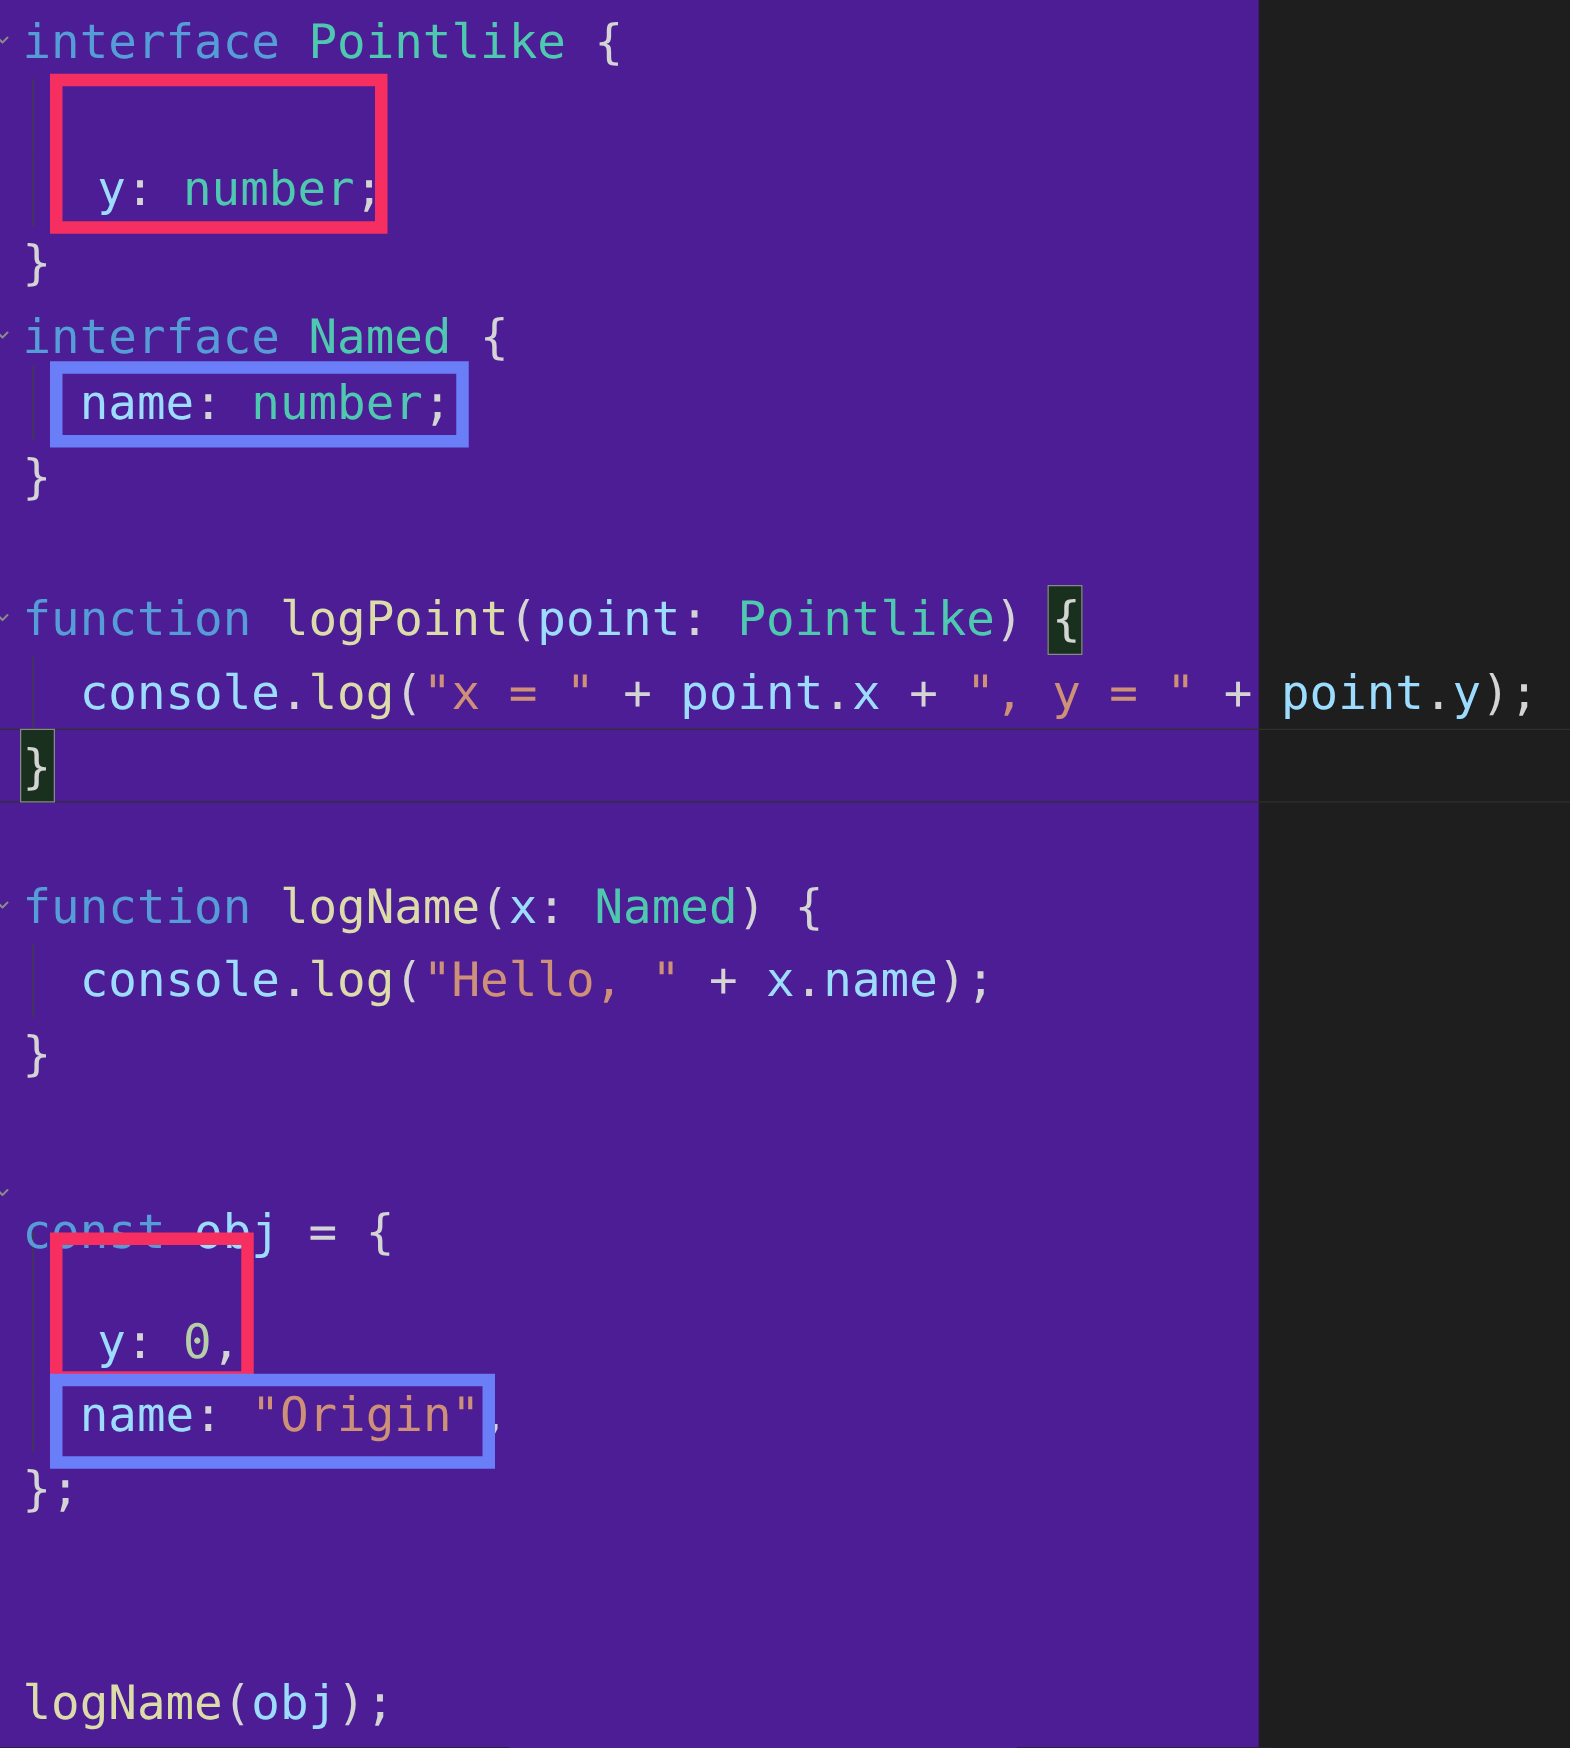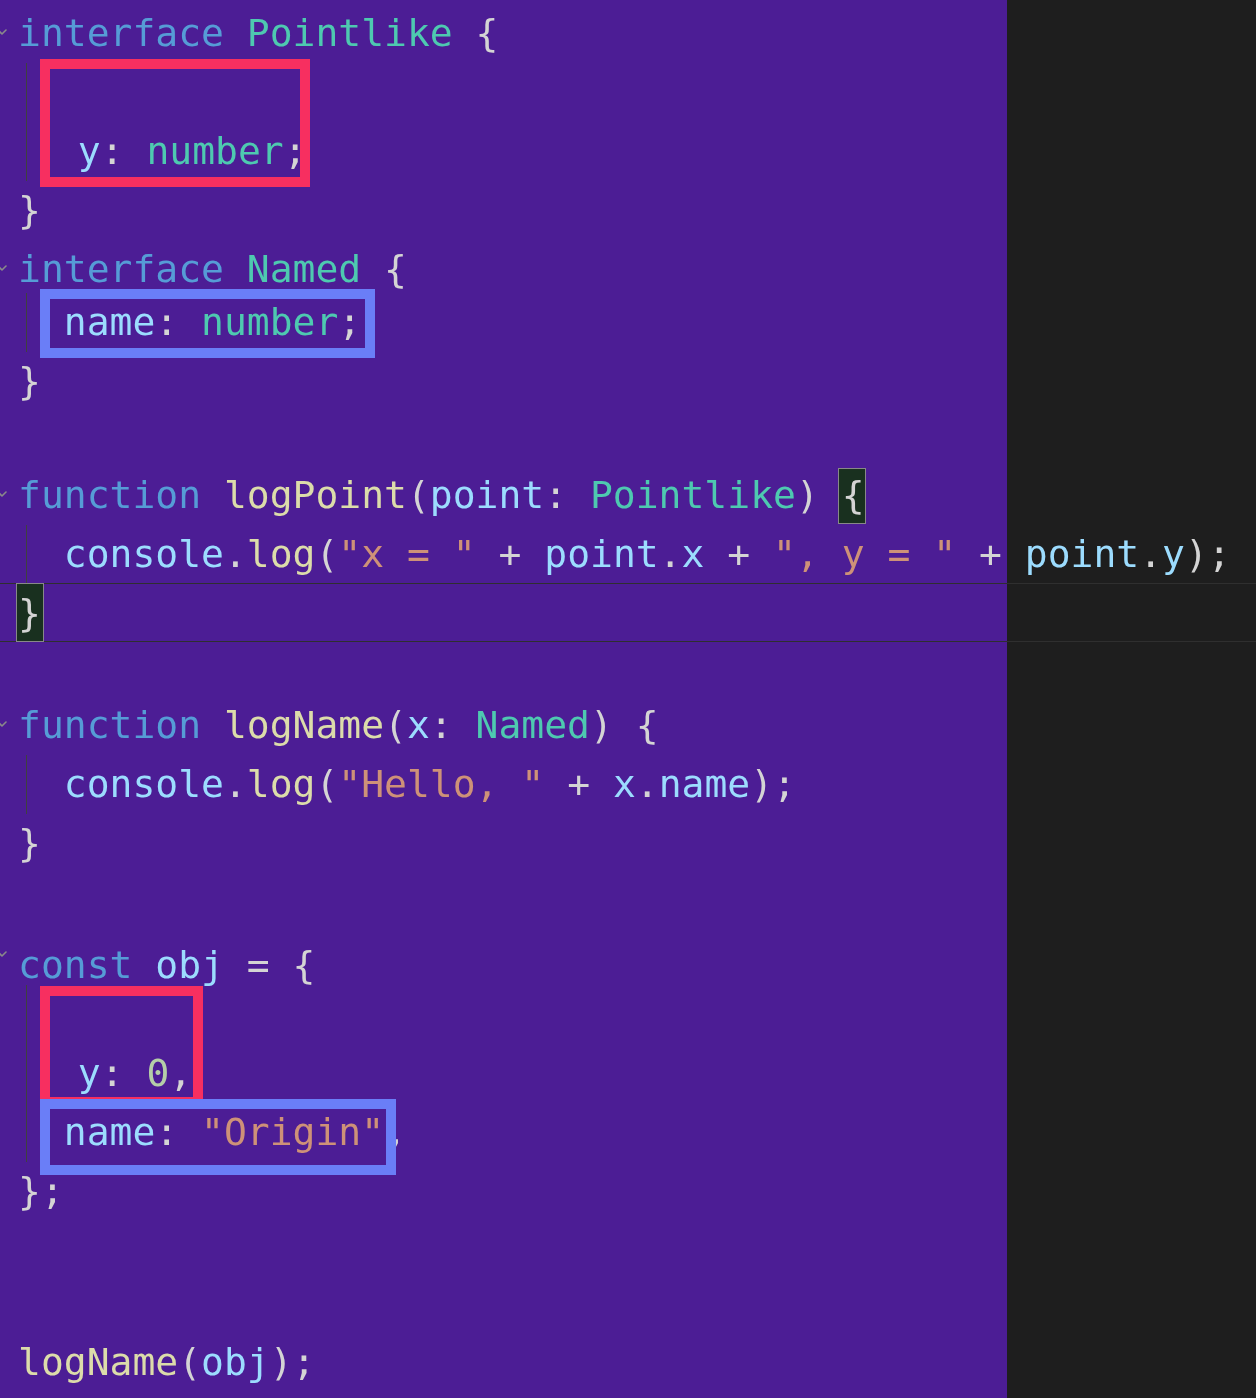--- a/index.html
+++ b/index.html
@@ -141,21 +141,21 @@
       <div class="line" style="top: 352px;"><span class="txt"><span class="punc">}</span></span></div>
       <div class="line" style="top: 411px;"><span class="txt"></span></div>
       <div class="line" style="top: 466px;"><span class="txt"><span class="kw">function </span><span class="fn">logPoint</span><span class="punc">(</span><span class="prop">point</span><span class="punc">: </span><span class="type">Pointlike</span><span class="punc">) </span><span class="punc">{</span></span></div>
       <div class="line" style="top: 525px;"><span class="txt"><span class="punc">  </span><span class="prop">console</span><span class="punc">.</span><span class="fn">log</span><span class="punc">(</span><span class="str">"x = "</span><span class="punc"> + </span><span class="prop">point</span><span class="punc">.</span><span class="prop">x</span><span class="punc"> + </span><span class="str">", y = "</span><span class="punc"> + </span><span class="prop">point</span><span class="punc">.</span><span class="prop">y</span><span class="punc">);</span></span></div>
       <div class="line" style="top: 584px;"><span class="txt"><span class="punc">}</span></span></div>
       <div class="line" style="top: 643px;"><span class="txt"></span></div>
       <div class="line" style="top: 696px;"><span class="txt"><span class="kw">function </span><span class="fn">logName</span><span class="punc">(</span><span class="prop">x</span><span class="punc">: </span><span class="type">Named</span><span class="punc">) {</span></span></div>
       <div class="line" style="top: 755px;"><span class="txt"><span class="punc">  </span><span class="prop">console</span><span class="punc">.</span><span class="fn">log</span><span class="punc">(</span><span class="str">"Hello, "</span><span class="punc"> + </span><span class="prop">x</span><span class="punc">.</span><span class="prop">name</span><span class="punc">);</span></span></div>
       <div class="line" style="top: 814px;"><span class="txt"><span class="punc">}</span></span></div>
       <div class="line" style="top: 873px;"><span class="txt"></span></div>
-      <div class="line" style="top: 936px;"><span class="txt"><span class="kw">const </span><span class="prop">obj</span><span class="punc"> = {</span></span></div>
+      <div class="line" style="top: 956px;"><span class="txt"><span class="kw">const </span><span class="prop">obj</span><span class="punc"> = {</span></span></div>
       <div class="line" style="top: 1044px; padding-left: 14px;"><span class="txt"><span class="punc">  </span><span class="prop">y</span><span class="punc">: </span><span class="num">0</span><span class="punc">,</span></span></div>
       <div class="line" style="top: 1103px;"><span class="txt"><span class="punc">  </span><span class="prop">name</span><span class="punc">: </span><span class="str">"Origin"</span><span class="punc">,</span></span></div>
       <div class="line" style="top: 1162px;"><span class="txt"><span class="punc">};</span></span></div>
       <div class="line" style="top: 1221px;"><span class="txt"></span></div>
       <div class="line" style="top: 1333px;"><span class="txt"><span class="fn">logName</span><span class="punc">(</span><span class="prop">obj</span><span class="punc">);</span></span></div>
     </div>
 
   <div id="fold-layer">
       <div class="fold-arrow" style="top: 26px;">
         <svg width="12" height="12" viewBox="0 0 12 12">

